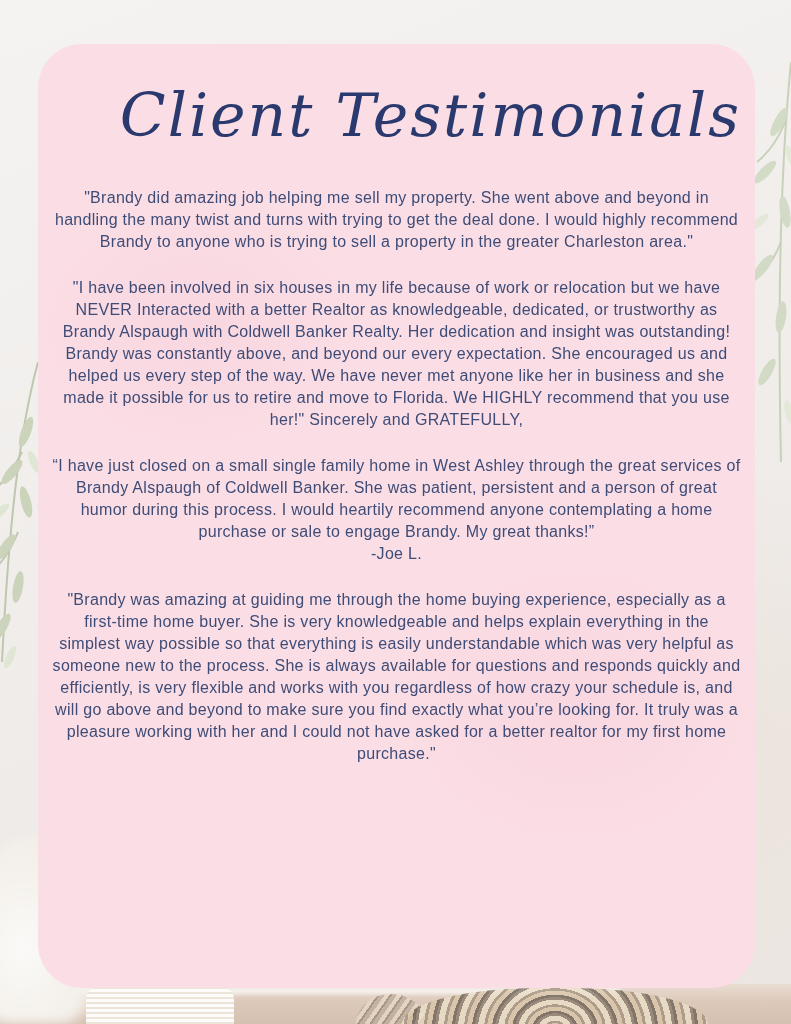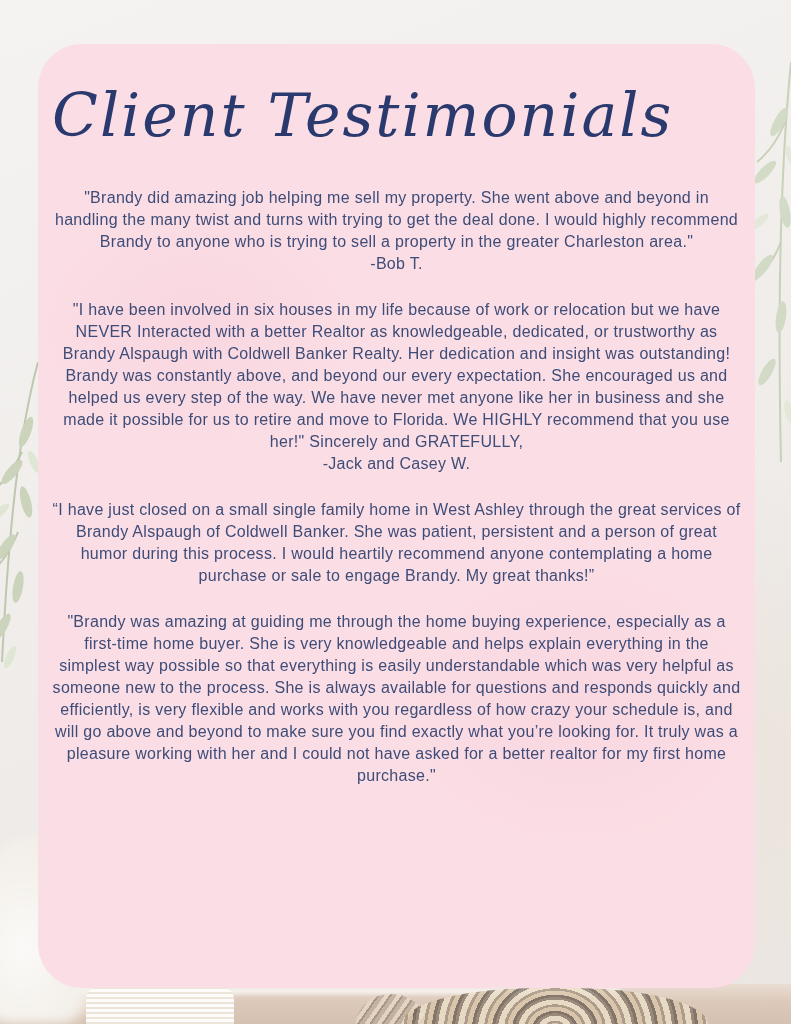--- a/index.html
+++ b/index.html
@@ -55,21 +55,21 @@
   .card {
     position: absolute; left: 38px; top: 44px; width: 717px; height: 944px;
     border-radius: 44px;
     background:
       radial-gradient(ellipse 260px 200px at 22% 30%, rgba(247,207,219,.5) 0%, rgba(247,207,219,0) 70%),
       radial-gradient(ellipse 300px 240px at 75% 70%, rgba(247,205,217,.4) 0%, rgba(247,205,217,0) 70%),
       #fbdee5;
     box-sizing: border-box; padding: 12px 14px 0 14px;
   }
   .title {
-    margin: 0; height: 118px; line-height: 118px; text-align: left;
+    margin: 0; height: 118px; line-height: 118px; text-align: right;
     font-family: "DejaVu Serif", serif; font-style: italic; font-weight: 400;
     font-size: 60px; letter-spacing: 2px; color: #2b3a6e;
   }
   .testimonials { width: 688px; margin: 0 auto; }
   .testimonial { margin-top: 24px; }
   .testimonial:first-of-type { margin-top: 13px; }
   .quote, .attribution {
     margin: 0; text-align: center;
     font-size: 16px; line-height: 22px; letter-spacing: .3px;
     color: #3e4c78;
@@ -134,30 +134,29 @@
   <div class="basket-small"></div>
   <div class="basket"></div>
 
   <div class="card">
     <h1 class="title">Client Testimonials</h1>
 
     <div class="testimonials">
 
       <section class="testimonial">
         <p class="quote">"Brandy did amazing job helping me sell my property. She went above and beyond in handling the many twist and turns with trying to get the deal done. I would highly recommend Brandy to anyone who is trying to sell a property in the greater Charleston area."</p>
-        <p class="attribution">-Bob T.</p>
       </section>
 
       <section class="testimonial">
         <p class="quote">"I have been involved in six houses in my life because of work or relocation but we have NEVER Interacted with a better Realtor as knowledgeable, dedicated, or trustworthy as Brandy Alspaugh with Coldwell Banker Realty. Her dedication and insight was outstanding! Brandy was constantly above, and beyond our every expectation. She encouraged us and helped us every step of the way. We have never met anyone like her in business and she made it possible for us to retire and move to Florida. We HIGHLY recommend that you use her!" Sincerely and GRATEFULLY,</p>
-        <p class="attribution">-Jack and Casey W.</p>
       </section>
 
       <section class="testimonial">
         <p class="quote">“I have just closed on a small single family home in West Ashley through the great services of Brandy Alspaugh of Coldwell Banker. She was patient, persistent and a person of great humor during this process. I would heartily recommend anyone contemplating a home purchase or sale to engage Brandy. My great thanks!”</p>
+        <p class="attribution">-Joe L.</p>
       </section>
 
       <section class="testimonial">
         <p class="quote">"Brandy was amazing at guiding me through the home buying experience, especially as a first-time home buyer. She is very knowledgeable and helps explain everything in the simplest way possible so that everything is easily understandable which was very helpful as someone new to the process. She is always available for questions and responds quickly and efficiently, is very flexible and works with you regardless of how crazy your schedule is, and will go above and beyond to make sure you find exactly what you’re looking for. It truly was a pleasure working with her and I could not have asked for a better realtor for my first home purchase."</p>
       </section>
 
     </div>
   </div>
 </div>
 

